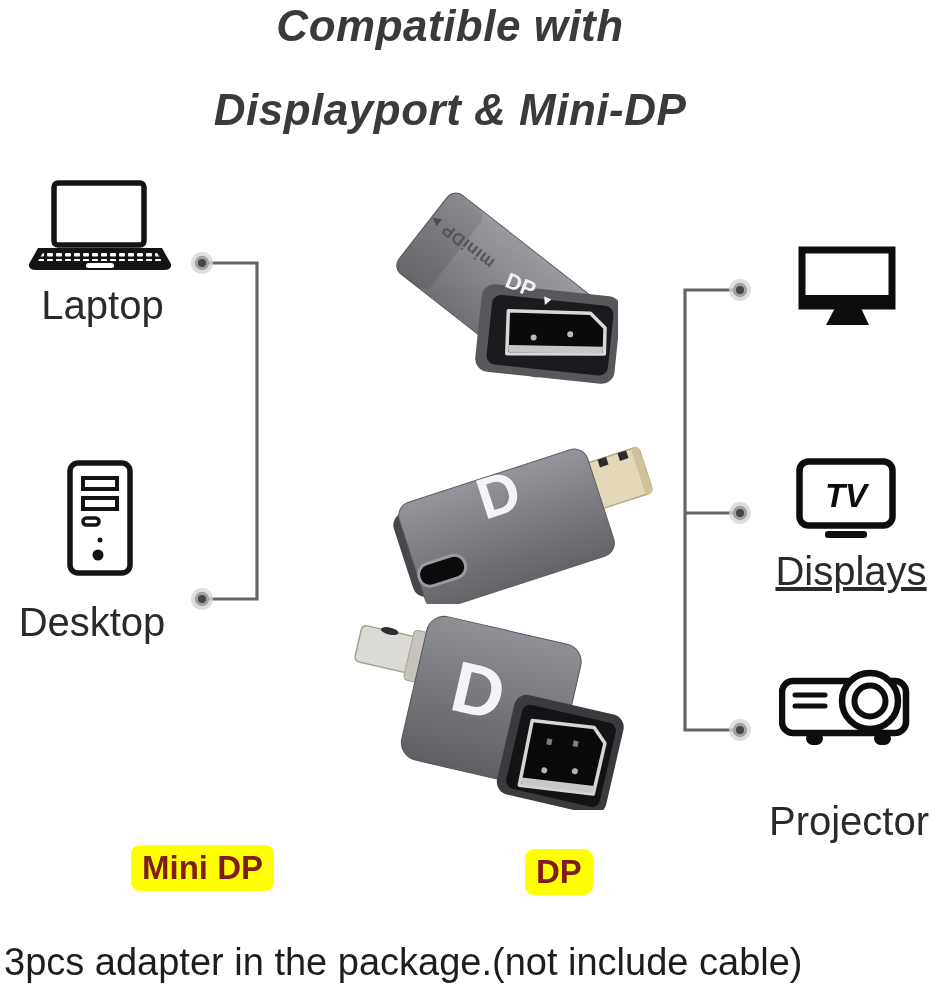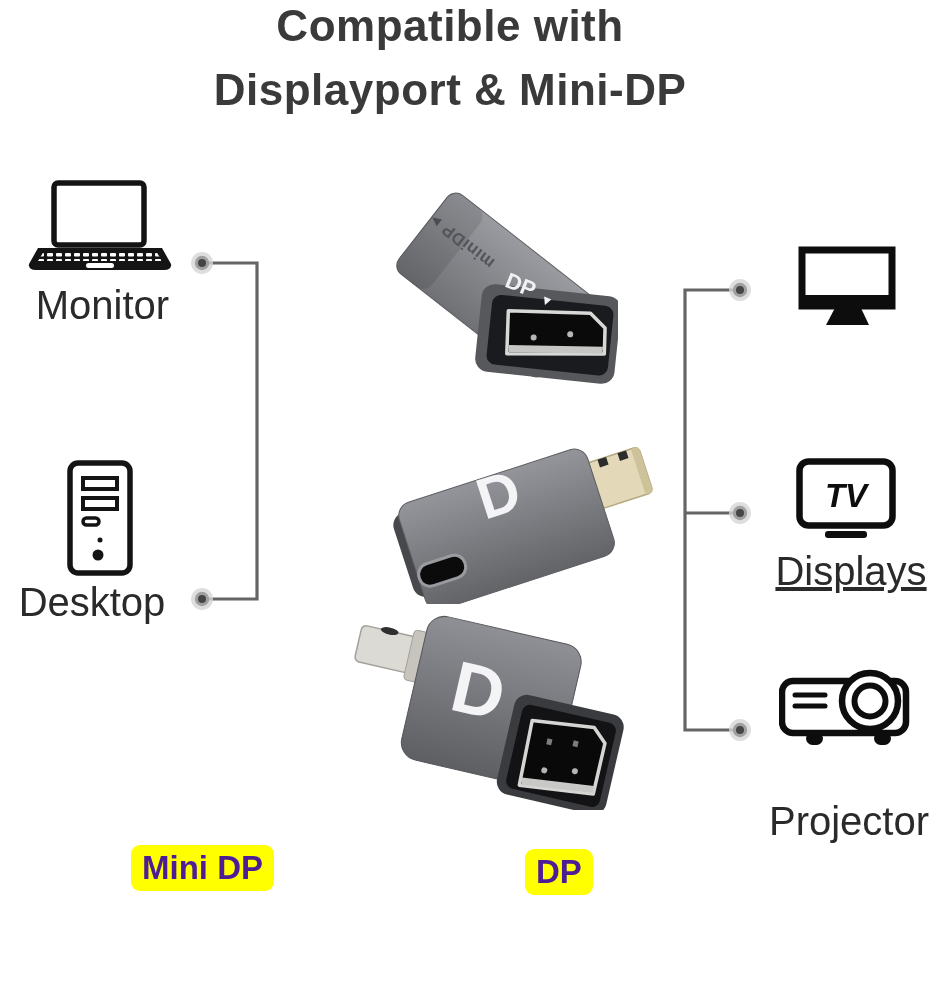--- a/index.html
+++ b/index.html
@@ -1,25 +1,25 @@
 <!DOCTYPE html>
 <html><head>
 <meta charset="utf-8">
 <style>
   * { margin:0; padding:0; box-sizing:border-box; }
   html,body { background:#fff; }
   body { font-family:"Liberation Sans", sans-serif; width:936px; }
   .canvas { position:relative; width:936px; height:1005px; background:#fff; overflow:hidden; }
   .abs { position:absolute; }
   .title-block { position:absolute; left:0; top:2px; width:900px; text-align:center;
-                 color:#3a3a3a; font-weight:bold; font-size:44px; letter-spacing:0.5px; }
+                 color:#3a3a3a; font-weight:bold; font-size:44px; letter-spacing:0.5px;font-style:italic; }
   .title-line { line-height:48px; }
-  .title-line + .title-line { margin-top:16px; }
+  .title-line + .title-line { margin-top:36px; }
   .dev-label { position:absolute; text-align:center; font-size:40px; color:#2a2a2a; }
-  .tag { position:absolute; background:#ffff00; color:#4c1d95; font-weight:bold;
+  .tag { position:absolute; background:#ffff00; color:#7f1d1d; font-weight:bold;
          font-size:33px; padding:3px 11px; border-radius:9px; line-height:1.2; }
   .footnote { position:absolute; left:4px; top:941px; width:932px; font-size:38px;
               color:#1d1d1d; letter-spacing:0; white-space:nowrap; }
   svg text { font-family:"Liberation Sans", sans-serif; }
 </style>
 </head>
 <body>
 
 <div class="canvas">
 
@@ -69,31 +69,31 @@
     <defs>
       <pattern id="kb" width="9" height="6" patternUnits="userSpaceOnUse">
         <rect x="1" y="1" width="6" height="3.6" rx="1" fill="#fff"></rect>
       </pattern>
     </defs>
     <rect x="26" y="3" width="90" height="62" rx="4" fill="#fff" stroke="#141414" stroke-width="5.5"></rect>
     <path d="M10,68 H134 L143,84 Q144,90 136,90 H8 Q0,90 1,84 Z" fill="#141414"></path>
     <path d="M16,71 H128 L134,81 H10 Z" fill="url(#kb)"></path>
     <rect x="58" y="83" width="28" height="5" rx="2.5" fill="#fff"></rect>
   </svg>
-  <div class="dev-label" style="left:15px;top:283px;width:175px;">Monitor</div>
+  <div class="dev-label" style="left:15px;top:283px;width:175px;">Laptop</div>
 
   <svg class="abs" style="left:66px;top:459px;" width="68" height="118" viewBox="0 0 68 118">
     <rect x="4" y="4" width="60" height="110" rx="8" fill="#fff" stroke="#141414" stroke-width="5.5"></rect>
     <rect x="17" y="19" width="34" height="11" fill="none" stroke="#141414" stroke-width="4"></rect>
     <rect x="17" y="39" width="34" height="11" fill="none" stroke="#141414" stroke-width="4"></rect>
     <rect x="17" y="59" width="16" height="7" rx="3.5" fill="none" stroke="#141414" stroke-width="3.5"></rect>
     <circle cx="34" cy="81" r="2.5" fill="#141414"></circle>
     <circle cx="32" cy="96" r="5.5" fill="#141414"></circle>
   </svg>
-  <div class="dev-label" style="left:2px;top:580px;width:180px;">Desktop</div>
+  <div class="dev-label" style="left:2px;top:600px;width:180px;">Desktop</div>
 
   <svg class="abs" style="left:358px;top:188px;" width="260" height="198" viewBox="0 0 260 198">
     <defs>
       <linearGradient id="g1" x1="0" y1="0" x2="0" y2="1">
         <stop offset="0" stop-color="#9a9ba0"></stop>
           <stop offset="1" stop-color="#707175"></stop>
       </linearGradient>
     </defs>
     <g transform="rotate(38 138 97)">
       <rect x="45.5" y="47" width="185" height="100" rx="11" fill="url(#g1)" stroke="#5e5f63" stroke-width="1"></rect>
@@ -182,14 +182,15 @@
     <circle cx="91" cy="46" r="28" fill="#fff" stroke="#0d0d0d" stroke-width="6.5"></circle>
     <circle cx="91" cy="46" r="15.5" fill="#fff" stroke="#0d0d0d" stroke-width="6"></circle>
     <line x1="16" y1="40" x2="46" y2="40" stroke="#0d0d0d" stroke-width="5" stroke-linecap="round"></line>
     <line x1="16" y1="51" x2="46" y2="51" stroke="#0d0d0d" stroke-width="5" stroke-linecap="round"></line>
   </svg>
   <div class="dev-label" style="left:764px;top:799px;width:170px;">Projector</div>
 
   <div class="tag" style="left:131px;top:845px;">Mini DP</div>
   <div class="tag" style="left:525px;top:849px;">DP</div>
 
+  <div class="footnote">3pcs adapter in the package.(not include cable)</div>
 
 </div>
 
 </body></html>

